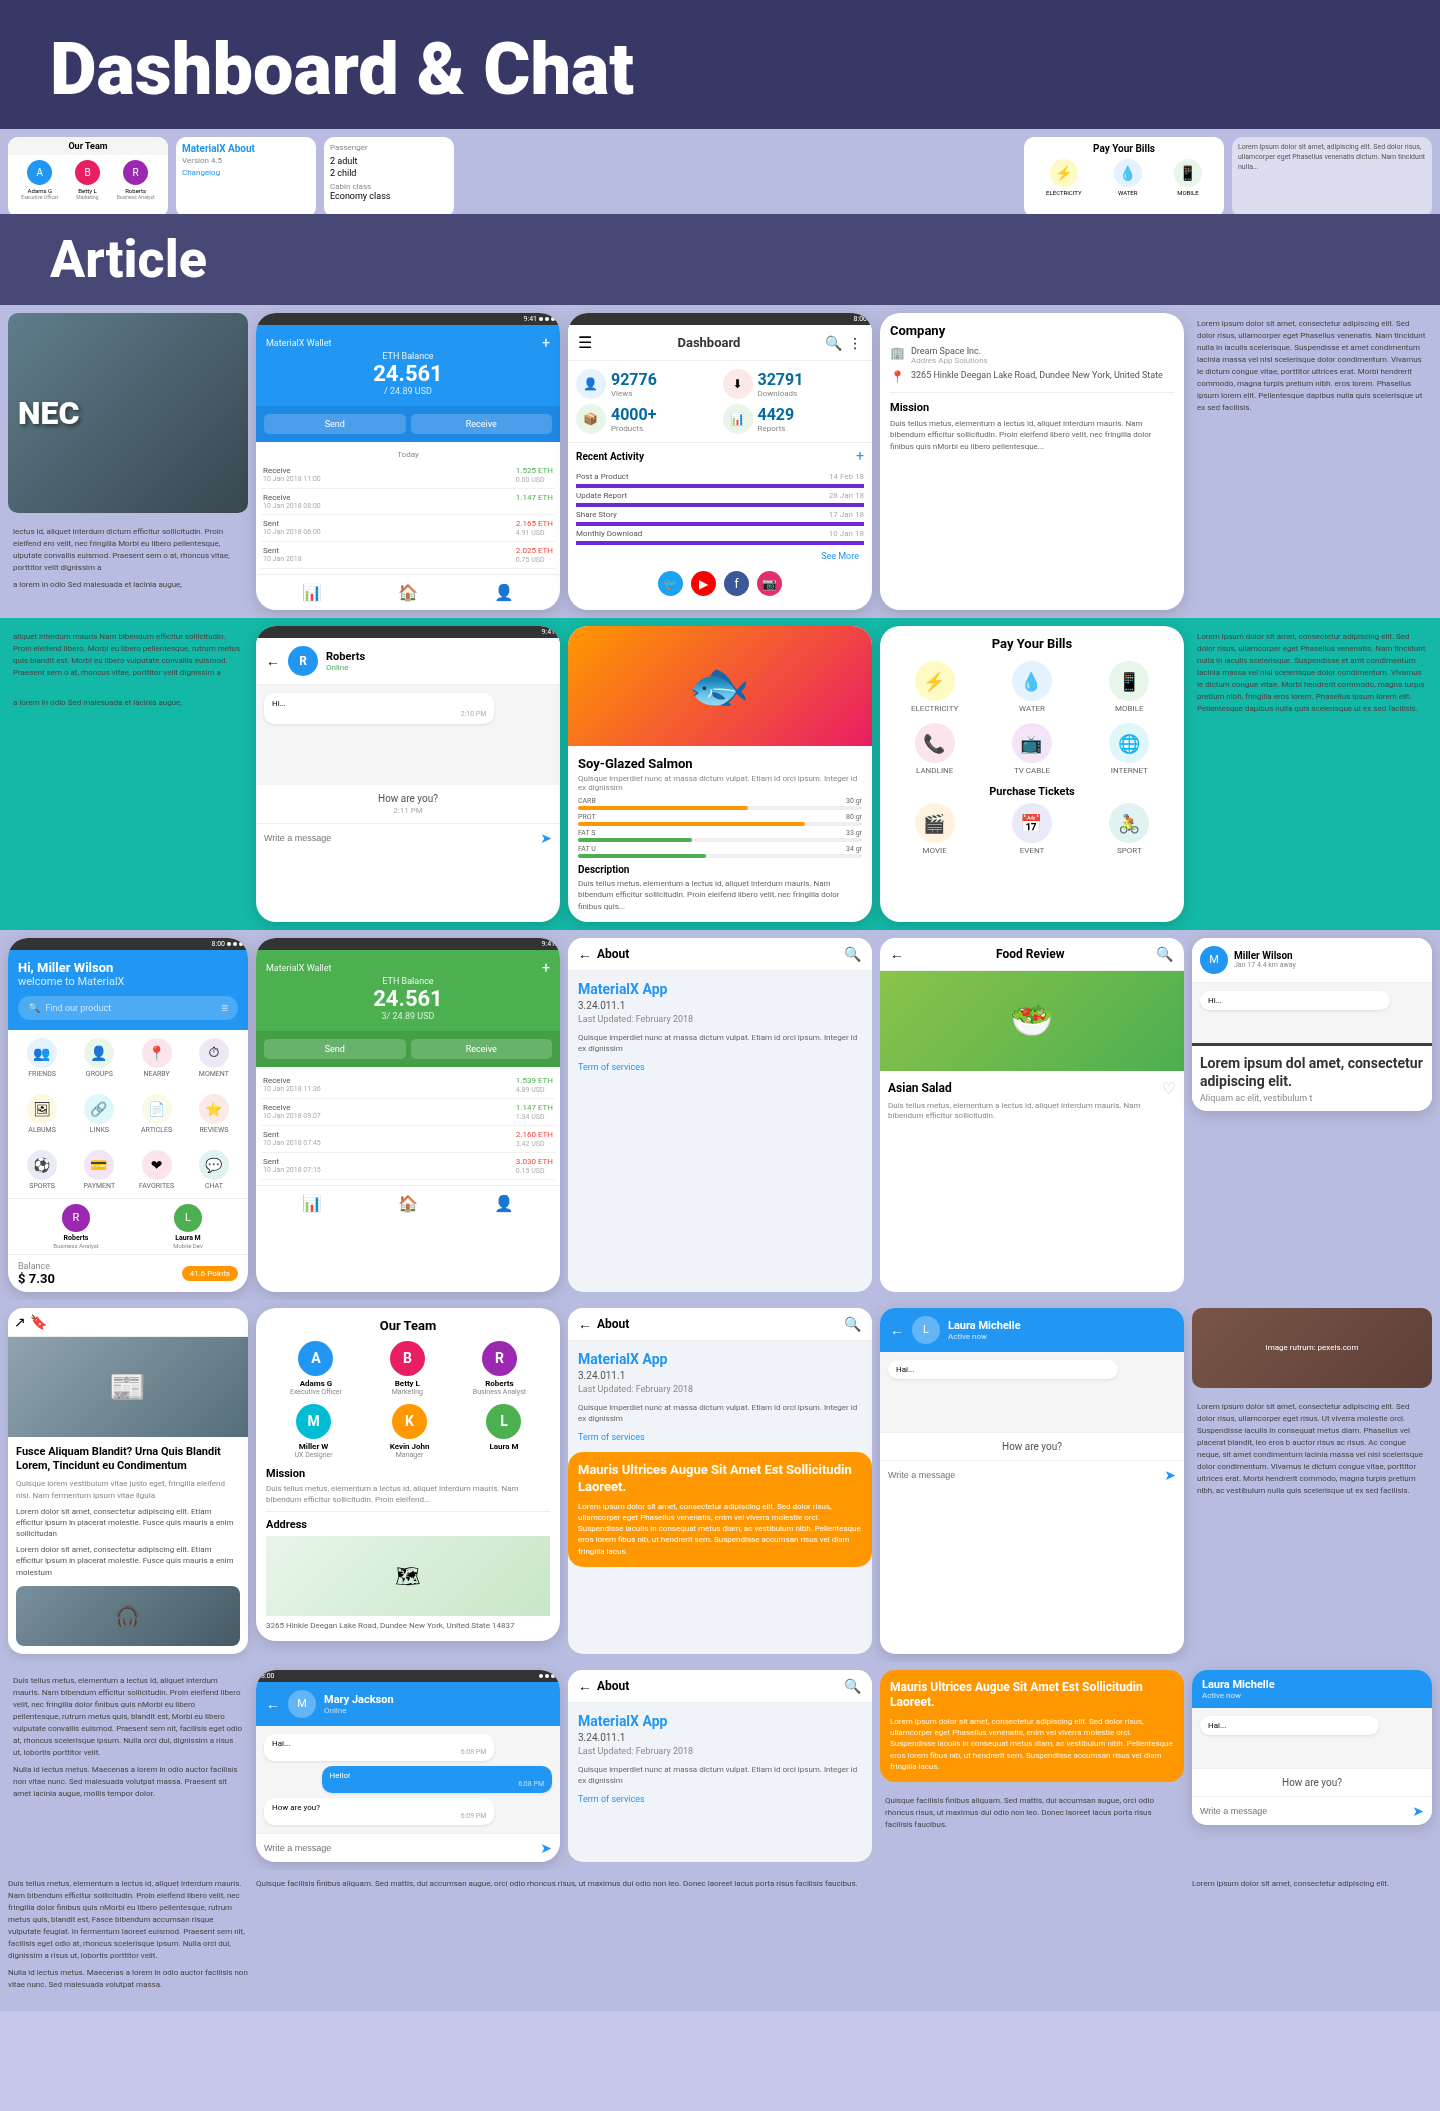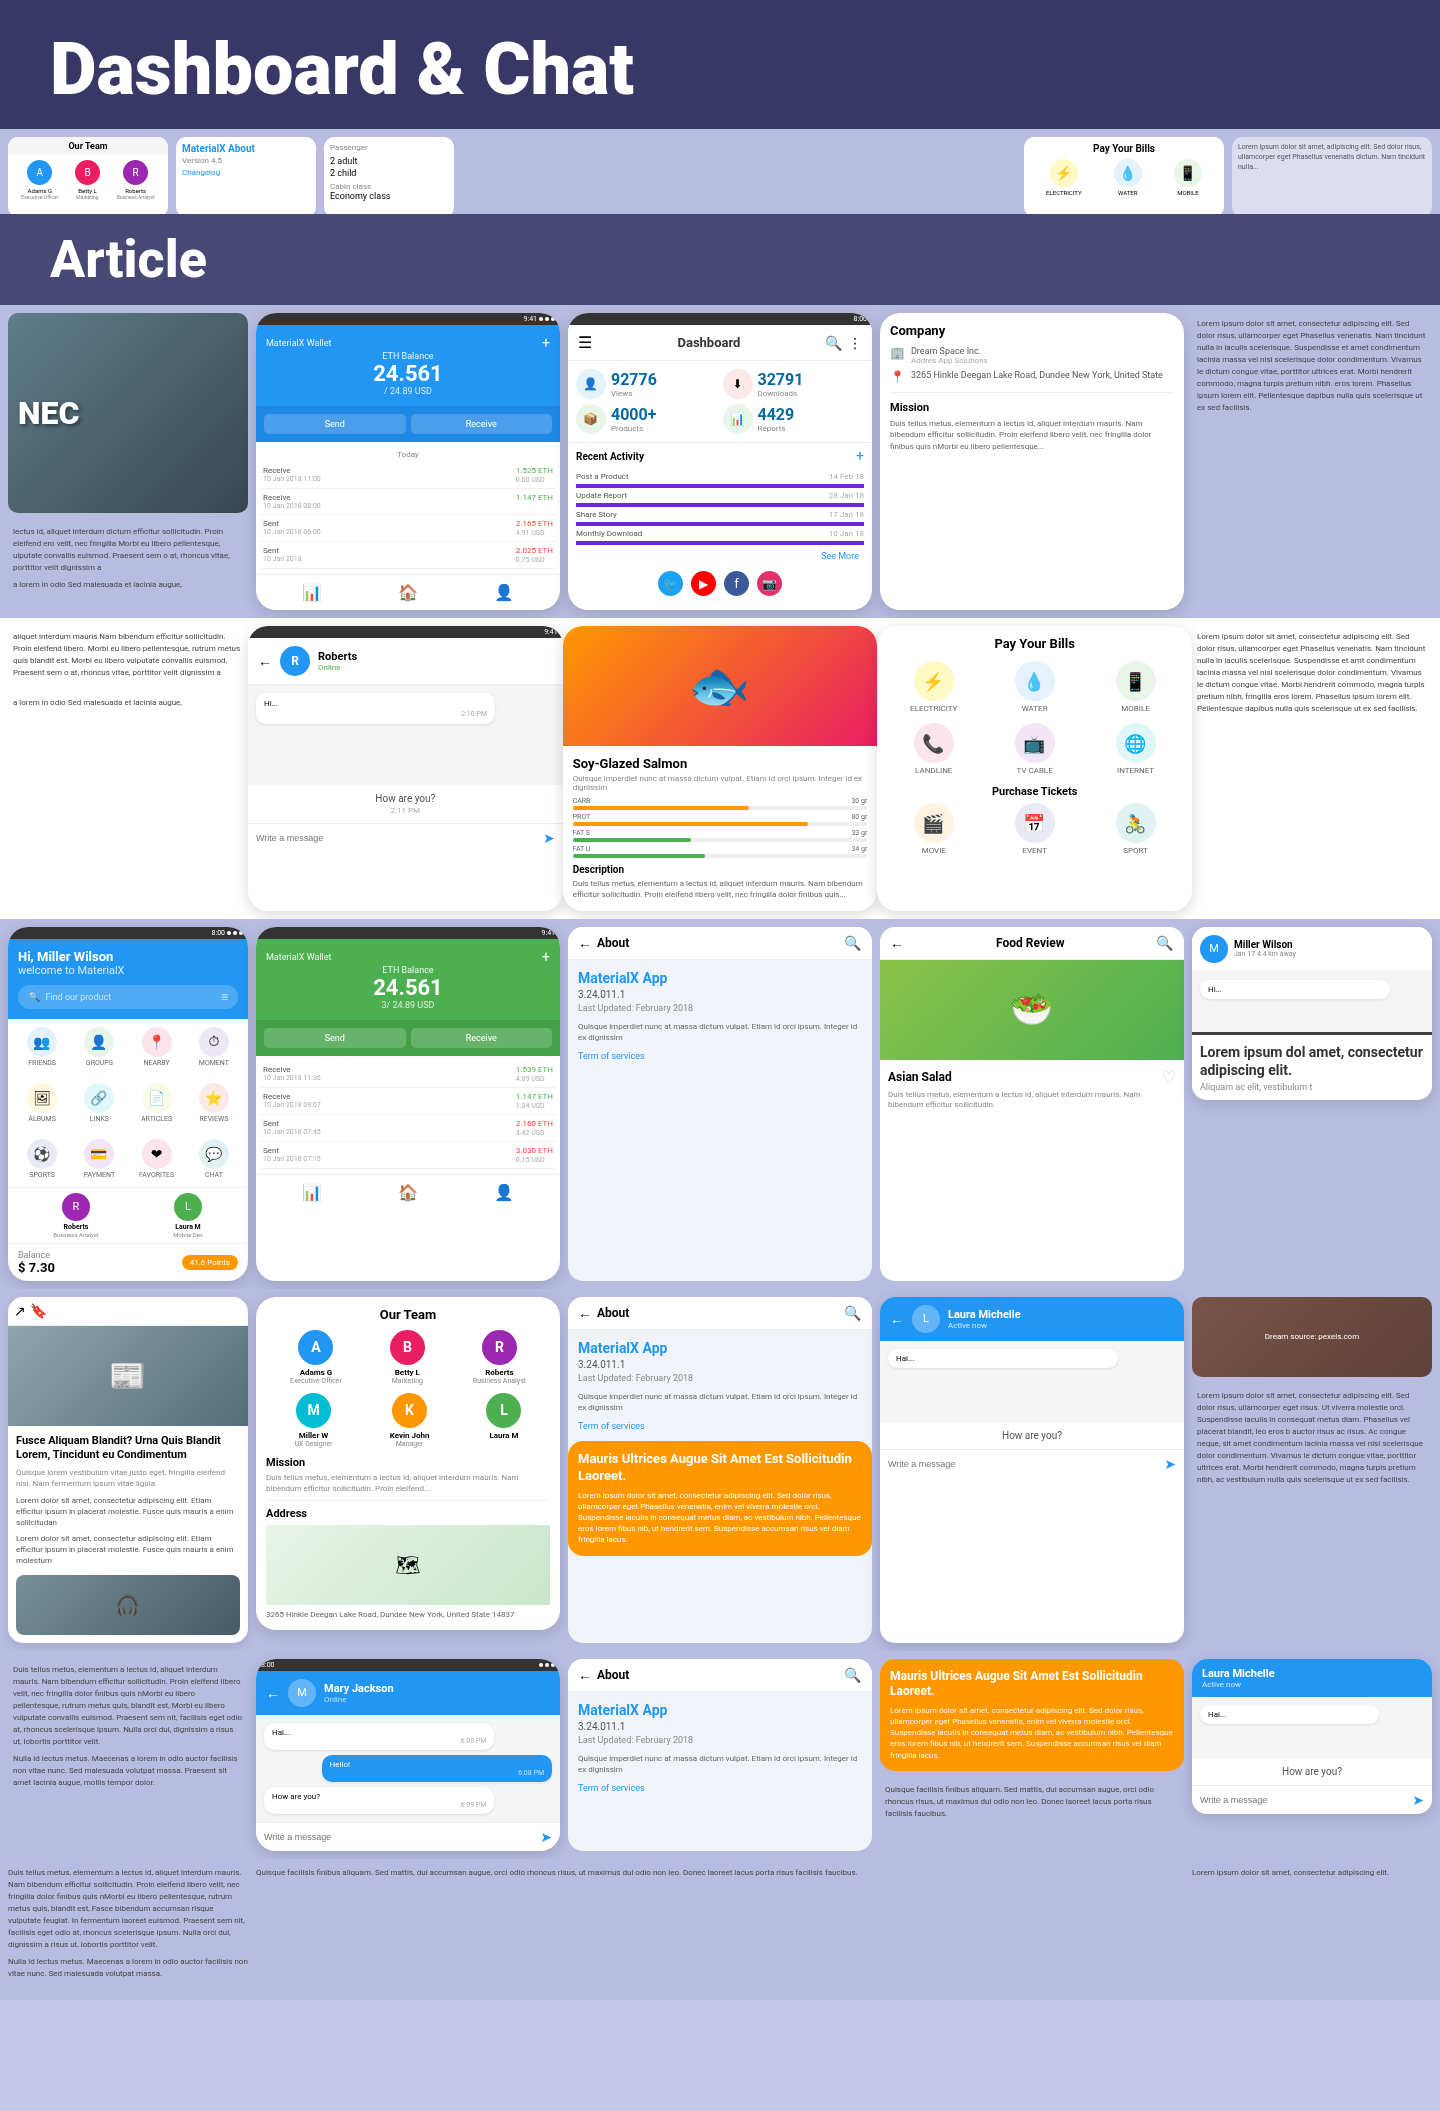--- a/index.html
+++ b/index.html
@@ -628,21 +628,21 @@
       </div>
     </div>
 
     <div>
       <div style="font-size:8px; color:#444; line-height:1.5; padding:5px;">
         Lorem ipsum dolor sit amet, consectetur adipiscing elit. Sed dolor risus, ullamcorper eget Phasellus venenatis. Nam tincidunt nulla in iaculis scelerisque. Suspendisse et amet condimentum lacinia massa vel nisl scelerisque dolor condimentum. Vivamus le dictum congue vitae, porttitor ultrices erat. Morbi hendrerit commodo, magna turpis pretium nibh. eros lorem. Phasellus ipsum lorem elit. Pellentesque dapibus nulla quis scelerisque ut ex sed facilisis.
       </div>
     </div>
   </div>
 
-  <div style="display:grid; grid-template-columns:240px 1fr 1fr 1fr 240px; padding:8px; background:#ffffff;">
+  <div style="display:grid; grid-template-columns:240px 1fr 1fr 1fr 240px; gap:8px; padding:8px; background:#14b8a6;">
 
     <div>
       <div style="font-size:8px; color:#444; line-height:1.5; padding:5px; margin-bottom:8px;">
         aliquet interdum mauris Nam bibendum efficitur sollicitudin. Proin eleifend libero. Morbi eu libero pellentesque, rutrum metus quis blandit est. Morbi eu libero vulputate convallis euismod. Praesent sem o at, rhoncus vitae, porttitor velit dignissim a
       </div>
       <div style="font-size:8px; color:#444; line-height:1.5; padding:5px;">
         a lorem in odio Sed malesuada et lacinia augue,
       </div>
     </div>
 
@@ -1092,21 +1092,21 @@
         <div style="font-size:10px; color:#555;">How are you?</div>
       </div>
       <div style="padding:6px 8px; display:flex; align-items:center; border-top:1px solid #eee; gap:5px; background:#fff;">
         <input style="flex: 1 1 0%; border: none; outline: none; font-size: 9px; color: rgb(153, 153, 153);" placeholder="Write a message" readonly="">
         <span style="font-size:14px; color:#2196F3;">➤</span>
       </div>
     </div>
 
     <div>
       <div style="height:80px; background:linear-gradient(135deg,#795548,#5d4037); border-radius:10px; margin-bottom:8px; display:flex; align-items:center; justify-content:center; font-size:8px; color:#fff;">
-        <span>Dream source: pexels.com</span>
+        <span>Image rutrum: pexels.com</span>
       </div>
       <div style="font-size:8px; color:#444; line-height:1.5; padding:5px;">
         Lorem ipsum dolor sit amet, consectetur adipiscing elit. Sed dolor risus, ullamcorper eget risus. Ut viverra molestie orci. Suspendisse iaculis in consequat metus diam. Phasellus vel placerat blandit, leo eros b auctor risus ac risus. Ac congue neque, sit amet condimentum lacinia massa vel nisl scelerisque dolor condimentum. Vivamus le dictum congue vitae, porttitor ultrices erat. Morbi hendrerit commodo, magna turpis pretium nibh, ac vestibulum nulla quis scelerisque ut ex sed facilisis.
       </div>
     </div>
   </div>
 
   <div style="display:grid; grid-template-columns:240px 1fr 1fr 1fr 240px; gap:8px; padding:8px; background:#b8bce0;">
 
     <div>

